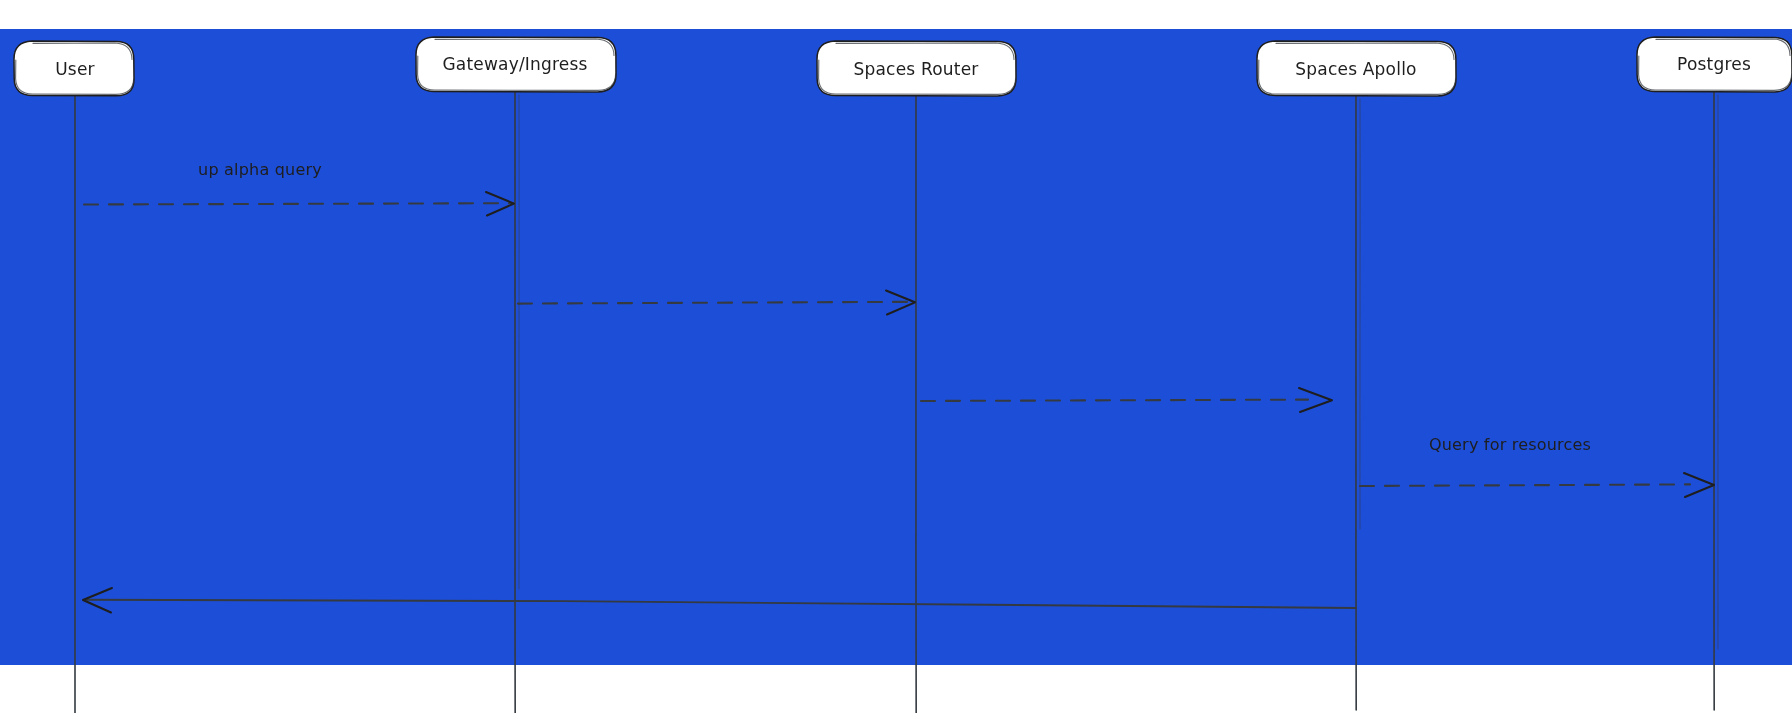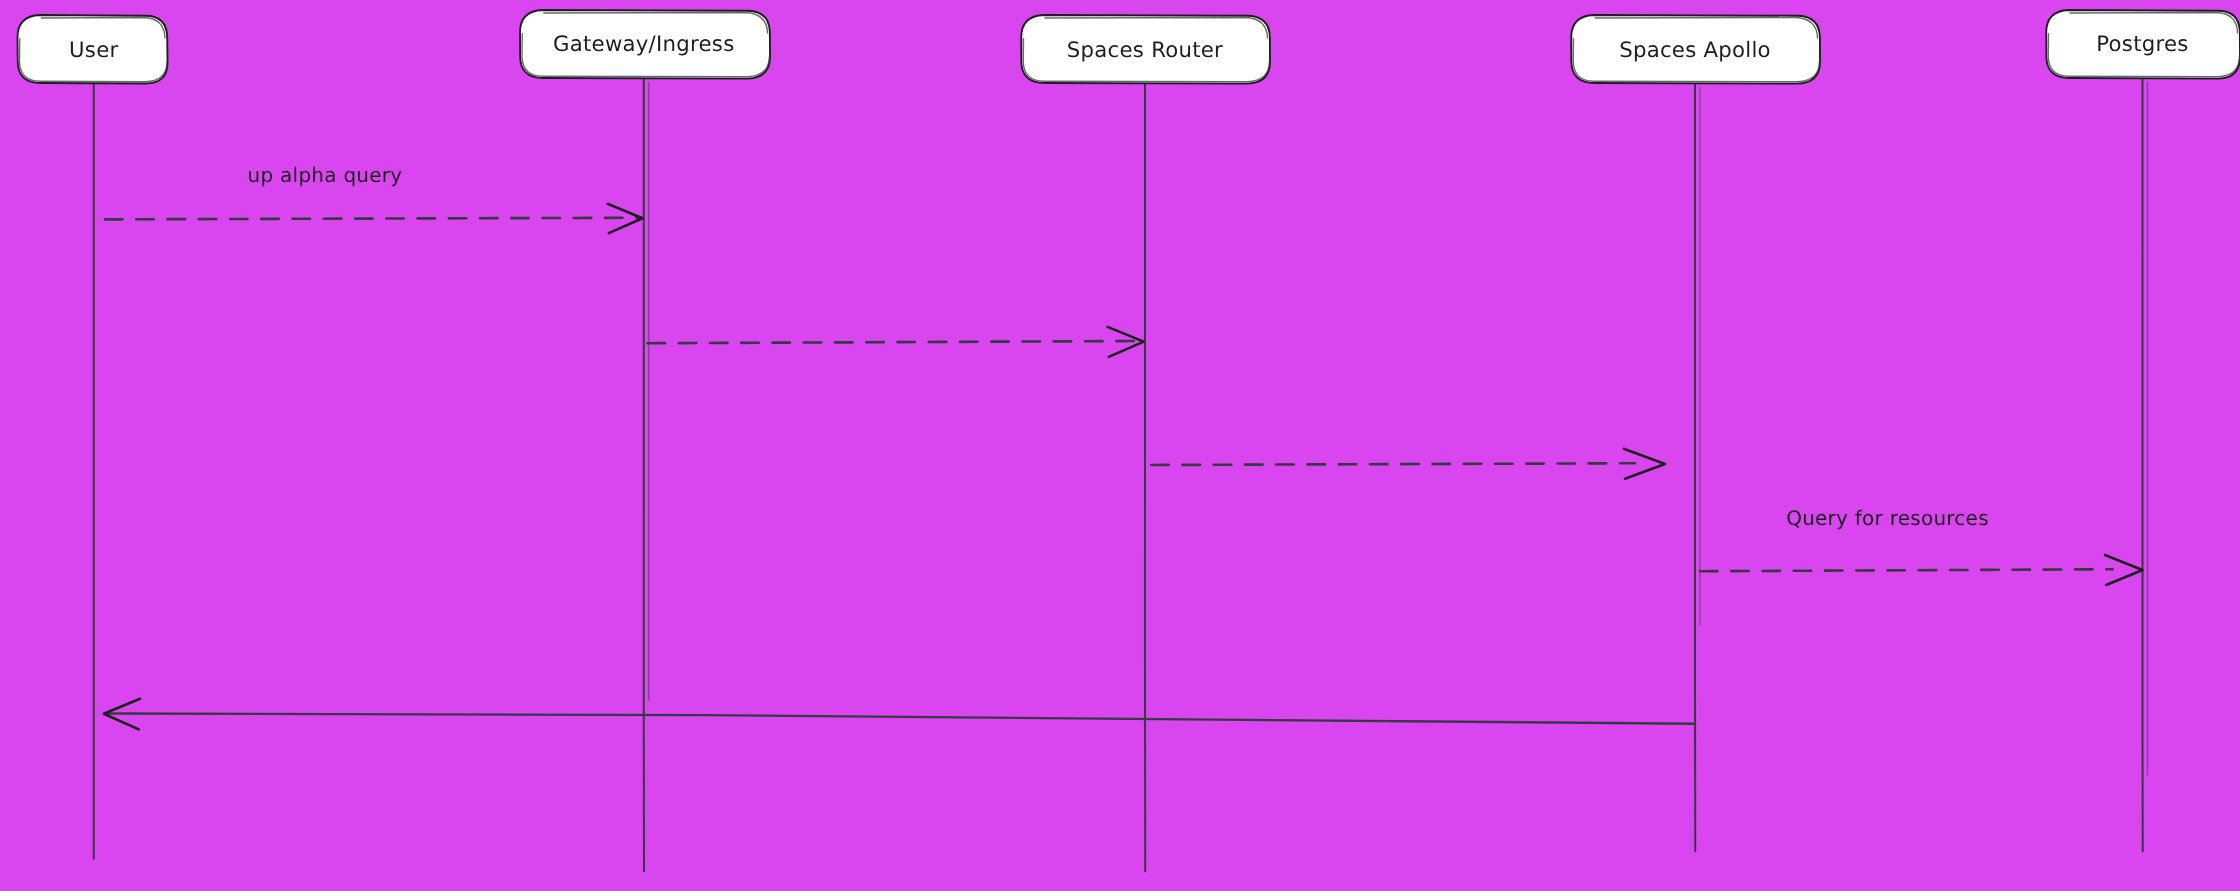--- a/index.html
+++ b/index.html
@@ -1,21 +1,21 @@
 <!DOCTYPE html>
 <html><head>
 <meta charset="utf-8">
 <style>
   html,body{margin:0;padding:0;background:#ffffff;}
   body{
     width:1792px;height:713px;overflow:hidden;
     font-family:"DejaVu Sans","Liberation Sans",sans-serif;
     background:#ffffff;
   }
-  #canvas{position:relative;width:1792px;height:713px;background:#d946ef;}
+  #canvas{position:relative;width:1792px;height:636px;background:#1d4ed8;margin-top:29px;}
   svg#diagram{position:absolute;top:0;left:0;width:1792px;height:713px;display:block;}
 
   .participant-label{
     font-family:"DejaVu Sans","Liberation Sans",sans-serif;
     font-size:17px;
     fill:#1e1e1e;
     text-anchor:middle;
     dominant-baseline:middle;
     letter-spacing:.2px;
   }

